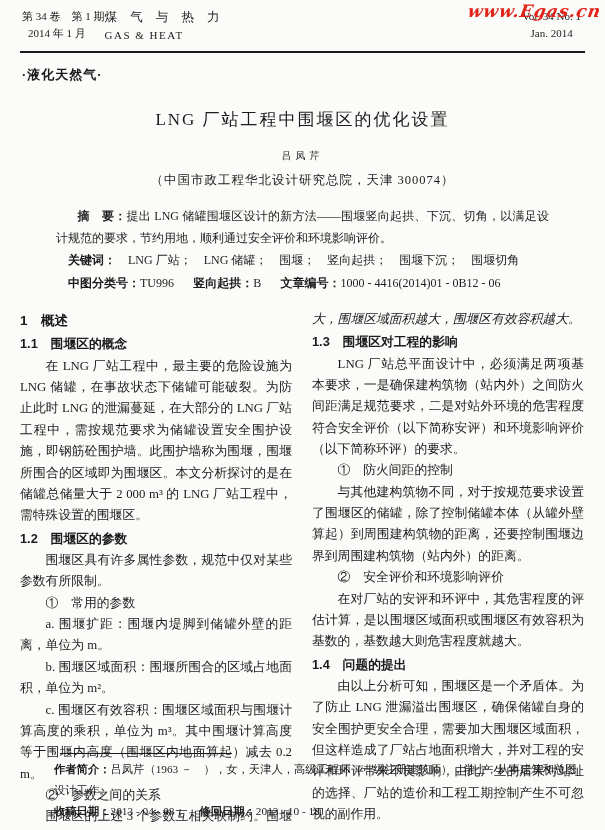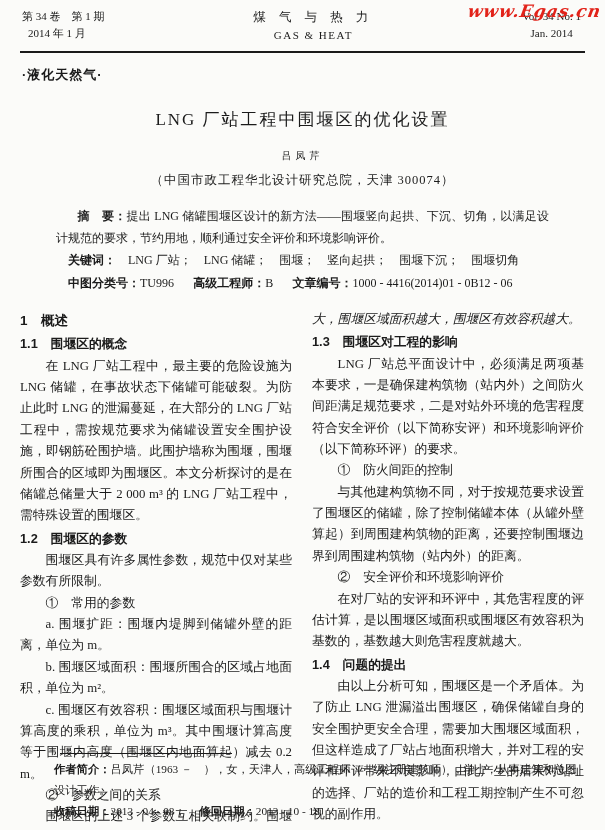--- a/index.html
+++ b/index.html
@@ -10,21 +10,21 @@
     font-family:"Liberation Serif","DejaVu Serif",serif;
     position:relative;
     overflow:hidden;
   }
   .page { padding:8px 20px 0 20px; }
 
   
   .header-row { display:flex; justify-content:space-between; align-items:flex-start; font-size:11px; line-height:1.55; }
   .header-left { text-align:left; padding-left:2px; white-space:nowrap; }
   .header-left .l2 { padding-left:6px; }
-  .header-center { text-align:center; flex:1; }
+  .header-center { text-align:left; flex:1; }
   .jt-cn { font-size:12.5px; letter-spacing:5px; }
   .jt-en { font-size:11px; letter-spacing:1.5px; }
   .header-right { text-align:center; white-space:nowrap; padding-right:4px; }
   .watermark {
     position:absolute; top:1px; right:4px;
     font-style:italic; font-weight:bold;
     font-size:17px; letter-spacing:1px;
     transform:skewX(-10deg);
     font-family:"DejaVu Serif",serif;
     z-index:5;
@@ -84,21 +84,21 @@
 
   <div class="section-tag">·液化天然气·</div>
 
   <div class="article-title">LNG 厂站工程中围堰区的优化设置</div>
   <div class="author-name">吕凤芹</div>
   <div class="author-affil">（中国市政工程华北设计研究总院，天津 300074）</div>
 
   <div class="abstract-block">
     <p class="abs-p"><span class="lbl">摘　要：</span><span>提出 LNG 储罐围堰区设计的新方法——围堰竖向起拱、下沉、切角，以满足设计规范的要求，节约用地，顺利通过安全评价和环境影响评价。</span></p>
     <p class="kw-p"><span class="lbl">关键词：</span>　<span>LNG 厂站；　LNG 储罐；　围堰；　竖向起拱；　围堰下沉；　围堰切角</span></p>
-    <p class="meta-p"><span class="lbl">中图分类号：</span><span class="meta-val">TU996</span><span class="lbl">高级工程师：</span><span class="meta-val">B</span><span class="lbl">文章编号：</span><span class="meta-val">1000 - 4416(2014)01 - 0B12 - 06</span></p>
+    <p class="meta-p"><span class="lbl">中图分类号：</span><span class="meta-val">TU996</span><span class="lbl">竖向起拱：</span><span class="meta-val">B</span><span class="lbl">文章编号：</span><span class="meta-val">1000 - 4416(2014)01 - 0B12 - 06</span></p>
   </div>
 
   <div class="columns">
     <div class="col">
       <div class="h1">1　概述</div>
       <div class="h2">1.1　围堰区的概念</div>
       <p>在 LNG 厂站工程中，最主要的危险设施为 LNG 储罐，在事故状态下储罐可能破裂。为防止此时 LNG 的泄漏蔓延，在大部分的 LNG 厂站工程中，需按规范要求为储罐设置安全围护设施，即钢筋砼围护墙。此围护墙称为围堰，围堰所围合的区域即为围堰区。本文分析探讨的是在储罐总储量大于 2 000 m³ 的 LNG 厂站工程中，需特殊设置的围堰区。</p>
       <div class="h2">1.2　围堰区的参数</div>
       <p>围堰区具有许多属性参数，规范中仅对某些参数有所限制。</p>
       <p>①　常用的参数</p>

